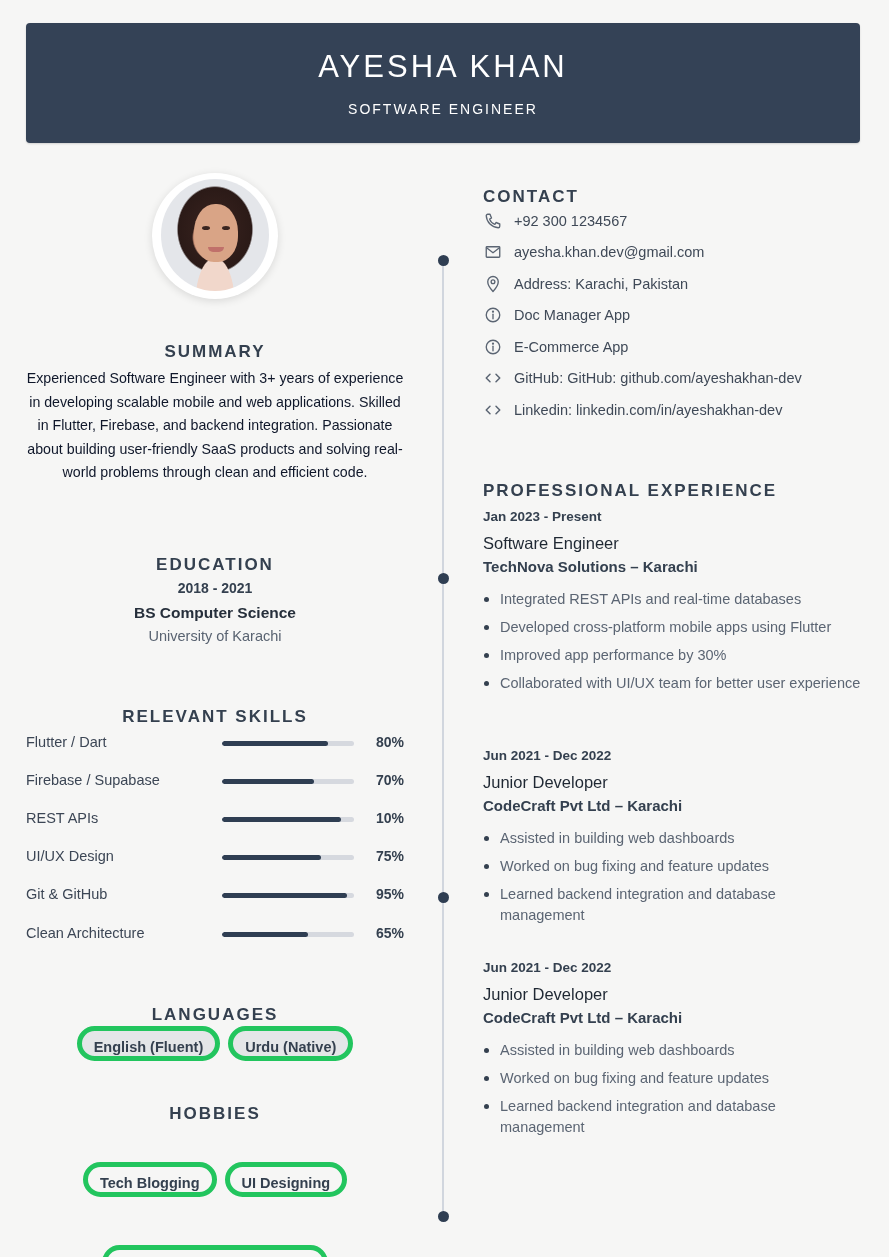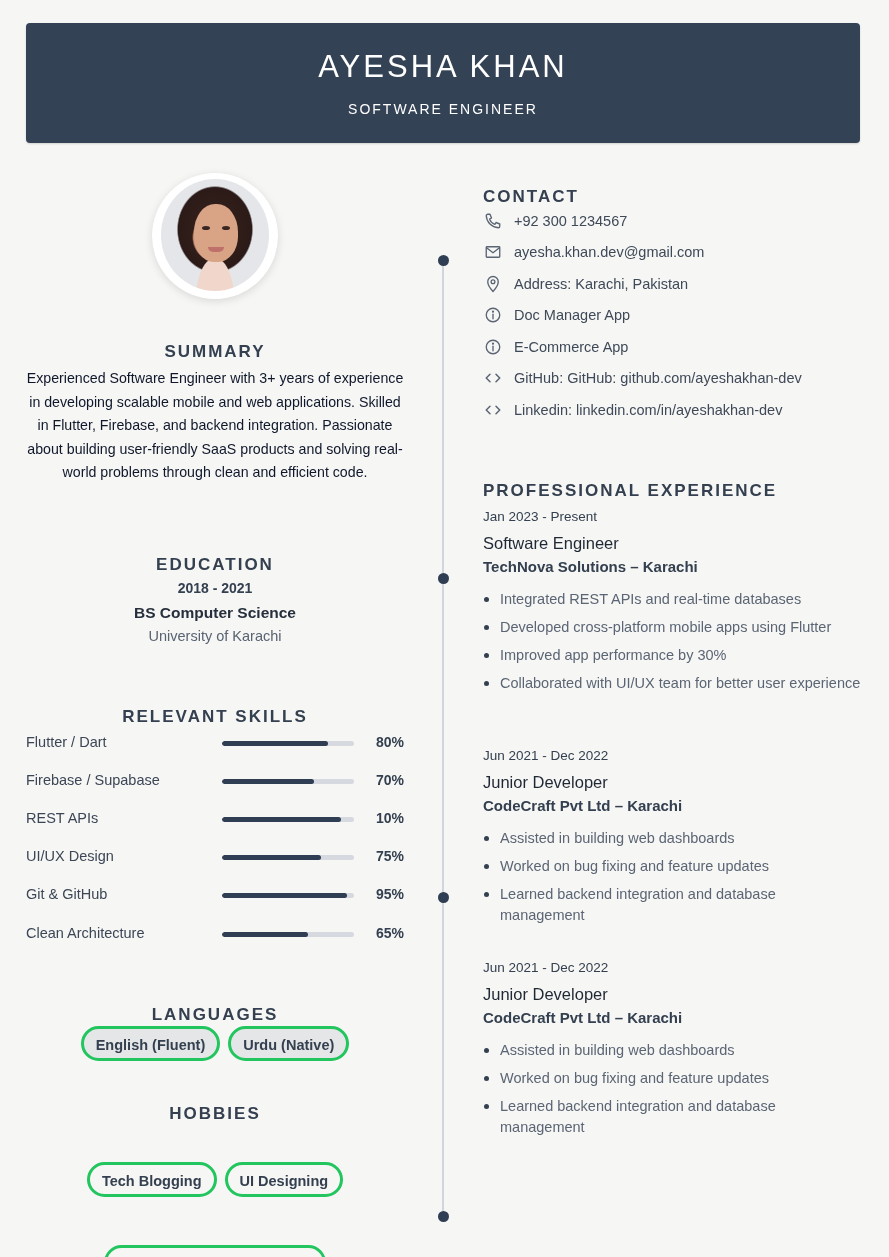--- a/index.html
+++ b/index.html
@@ -77,34 +77,34 @@
     position: absolute; left: 196px; top: 7px; width: 132px; height: 5px;
     border-radius: 3px; background: #d6d9df; overflow: hidden;
   }
   .skill-fill { height: 100%; background: #2f3e52; border-radius: 3px; }
   .skill-pct { position: absolute; left: 350px; top: 0; font-size: 14px; font-weight: 700; color: #34404f; }
 
   .chips { position: absolute; left: 0; width: 378px; display: flex; justify-content: center; gap: 8px; flex-wrap: wrap; }
   .chip {
     height: 35px; line-height: 33px; padding: 0 12px; border-radius: 18px;
     font-size: 14.5px; font-weight: 700; color: #34404f;
-    border: 3px solid #22c55e; white-space: nowrap;
+    border: 5px solid #22c55e; white-space: nowrap;
   }
   .chip.lang { background: #e4e6e8; }
   .chip.hobby { background: #f6f6f5; }
 
   
   .right { position: absolute; left: 483px; top: 0; width: 380px; }
   .right .section-title { left: 0; text-align: left; white-space: nowrap; }
   .contact-item { position: absolute; left: 0; height: 20px; display: flex; align-items: center; }
   .contact-icon { width: 20px; height: 20px; display: inline-flex; align-items: center; justify-content: center; color: #5b6573; }
   .contact-text { margin-left: 11px; font-size: 14.5px; color: #3f4957; white-space: nowrap; }
 
   .exp { position: absolute; left: 0; width: 380px; }
-  .exp-date { font-size: 13.5px; font-weight: 400; color: #34404f; height: 22px; }
+  .exp-date { font-size: 13.5px; font-weight: 700; color: #34404f; height: 22px; }
   .exp-role { font-size: 16.5px; color: #1f2833; margin-top: 3px; height: 24px; font-weight: 500; }
   .exp-company { font-size: 15px; font-weight: 700; color: #34404f; height: 22px; }
   .exp-bullets { list-style: none; margin-top: 9px; }
   .exp-bullets li {
     position: relative; padding-left: 17px; font-size: 14.5px; line-height: 21px;
     color: #5b6573; margin-bottom: 7px;
   }
   .exp-bullets li::before {
     content: ""; position: absolute; left: 1px; top: 8px; width: 5px; height: 5px;
     border-radius: 50%; background: #34404f;

